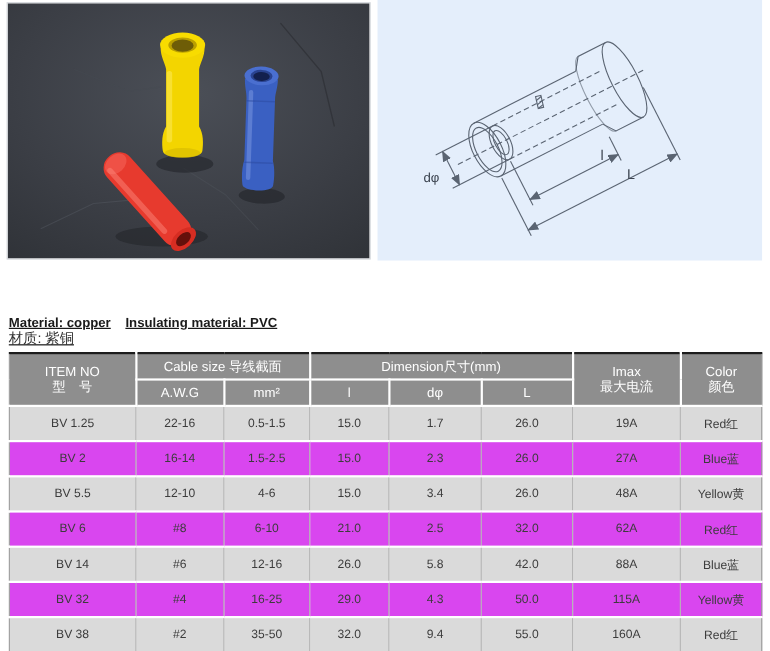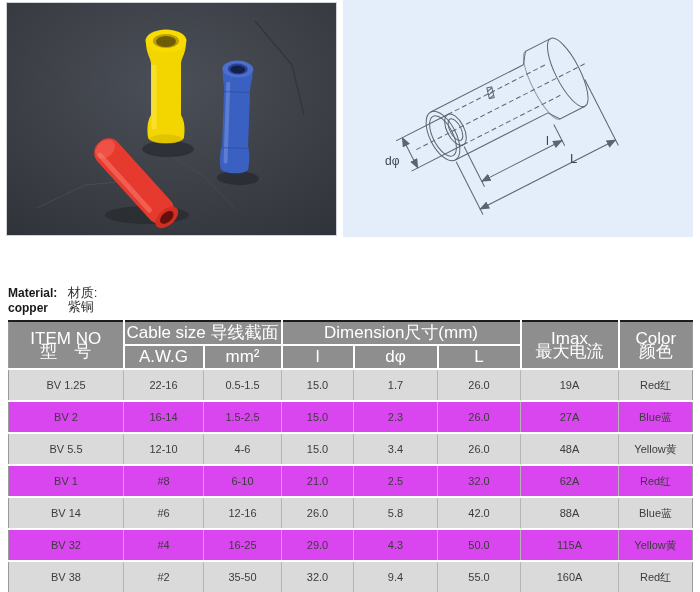--- a/index.html
+++ b/index.html
@@ -8,37 +8,37 @@
     font-family:"Liberation Sans","DejaVu Sans",sans-serif; overflow:hidden;
   }
   .photo {
     position:absolute; left:6px; top:2px; width:331px; height:234px;
     border:1px solid #cfd3d8; box-sizing:border-box;
   }
   .diagram {
     position:absolute; left:343px; top:0px; width:350px; height:237px;
   }
   .materials { position:absolute; left:8px; top:286px; display:flex; gap:8px; }
-  .mat-col { display:flex; flex-direction:row; }
+  .mat-col { display:flex; flex-direction:column;text-decoration:underline; }
   .mat-en { font-size:12px; font-weight:bold; color:#1a1a1a; line-height:15px; }
   .mat-zh { font-size:13px; color:#333; line-height:14px; }
   .mat-col.second { margin-left:0px; }
   .materials .mat-col:first-child { width:98px; }
 
   table.spec {
     position:absolute; left:8px; top:320px; width:684px;
     border-collapse:collapse; table-layout:fixed;
     border-top:2px solid #1c1c1c; border-bottom:3px solid #1c1c1c;
     border-left:1px solid #9a9a9a; border-right:1px solid #9a9a9a;
     font-size:11px;
   }
   table.spec thead th {
     background:#8e8e8e; color:#ffffff; font-weight:normal;
     border:2px solid #ffffff; height:22px; padding:0; text-align:center;
-    font-size:17px; line-height:12px;
+    font-size:12px; line-height:12px;
   }
   table.spec thead tr:first-child th { border-top:none; }
   table.spec th:first-child, table.spec td:first-child { border-left:none; }
   table.spec th:last-child, table.spec td:last-child { border-right:none; }
   table.spec tbody td {
     text-align:center; color:#3c3c3c; height:30px; padding:0;
     background:#d946ef; border-left:1px solid #b5b5b5;
     border-top:2px solid #ffffff;
   }
   table.spec tbody tr:nth-child(odd) td { background:#dadada; }
@@ -155,20 +155,21 @@
       <text x="42" y="165" font-size="12" fill="#3c4450">dφ</text>
     </svg>
   </div>
 
   <div class="materials">
     <div class="mat-col">
       <span class="mat-en">Material: copper</span>
       <span class="mat-zh">材质: 紫铜</span>
     </div>
     <div class="mat-col second">
+      <span class="mat-en">Insulating material: PVC</span>
     </div>
   </div>
 
   <table class="spec">
     <colgroup>
       <col style="width:115px">
         <col style="width:80px">
         <col style="width:78px">
       <col style="width:72px">
         <col style="width:84px">
@@ -226,21 +227,21 @@
         <td>BV 5.5</td>
         <td>12-10</td>
         <td>4-6</td>
         <td>15.0</td>
         <td>3.4</td>
         <td>26.0</td>
         <td>48A</td>
         <td>Yellow黄</td>
       </tr>
       <tr>
-        <td>BV 1</td>
+        <td>BV 6</td>
         <td>#8</td>
         <td>6-10</td>
         <td>21.0</td>
         <td>2.5</td>
         <td>32.0</td>
         <td>62A</td>
         <td>Red红</td>
       </tr>
       <tr>
         <td>BV 14</td>

